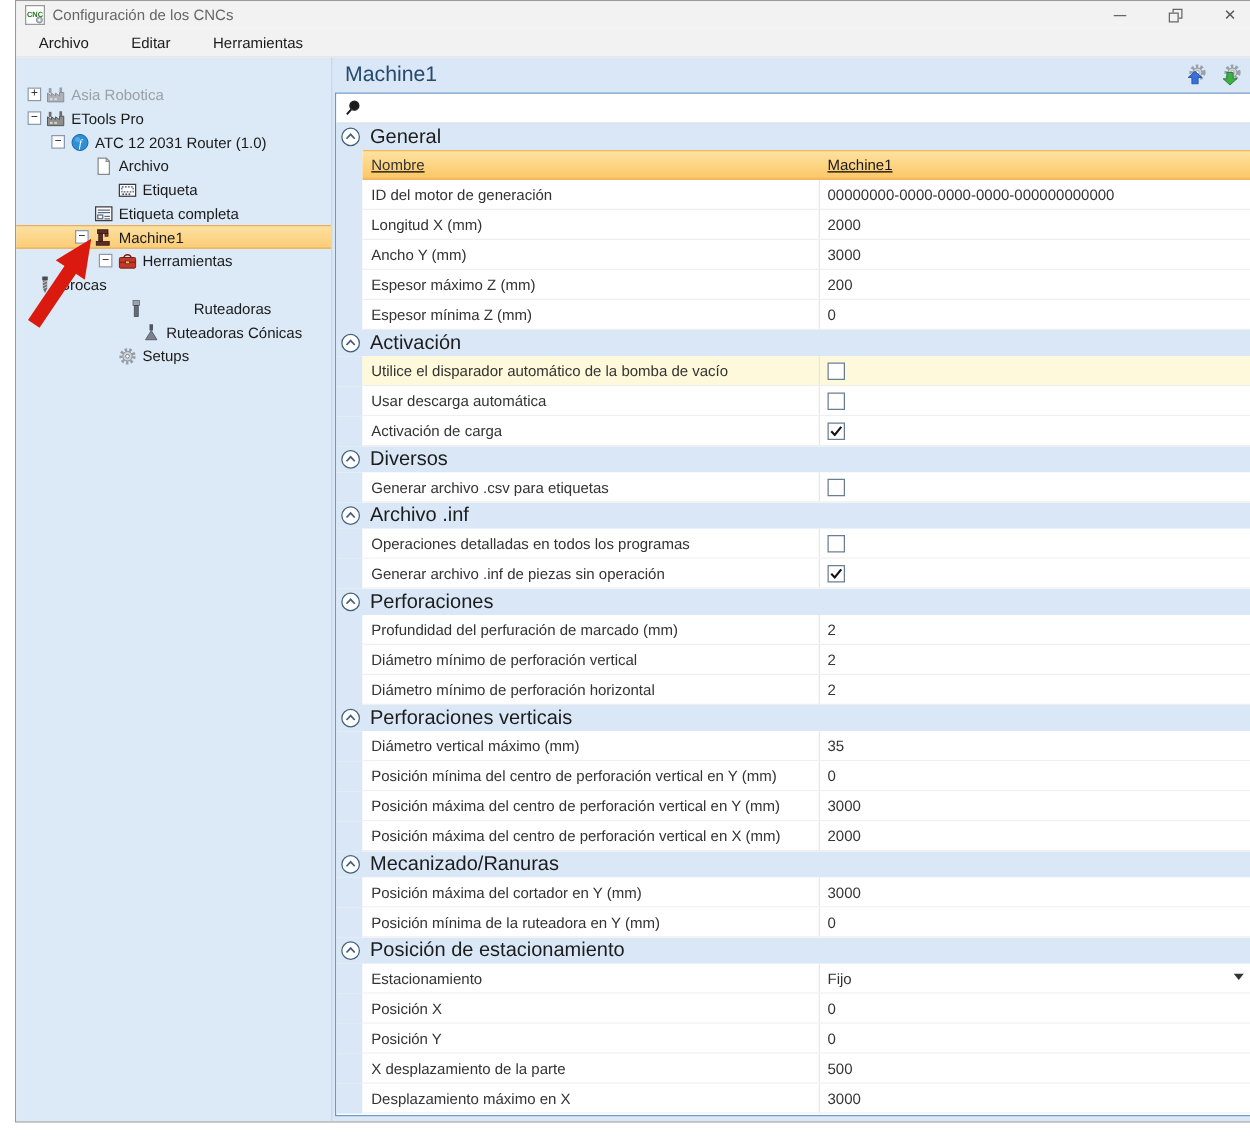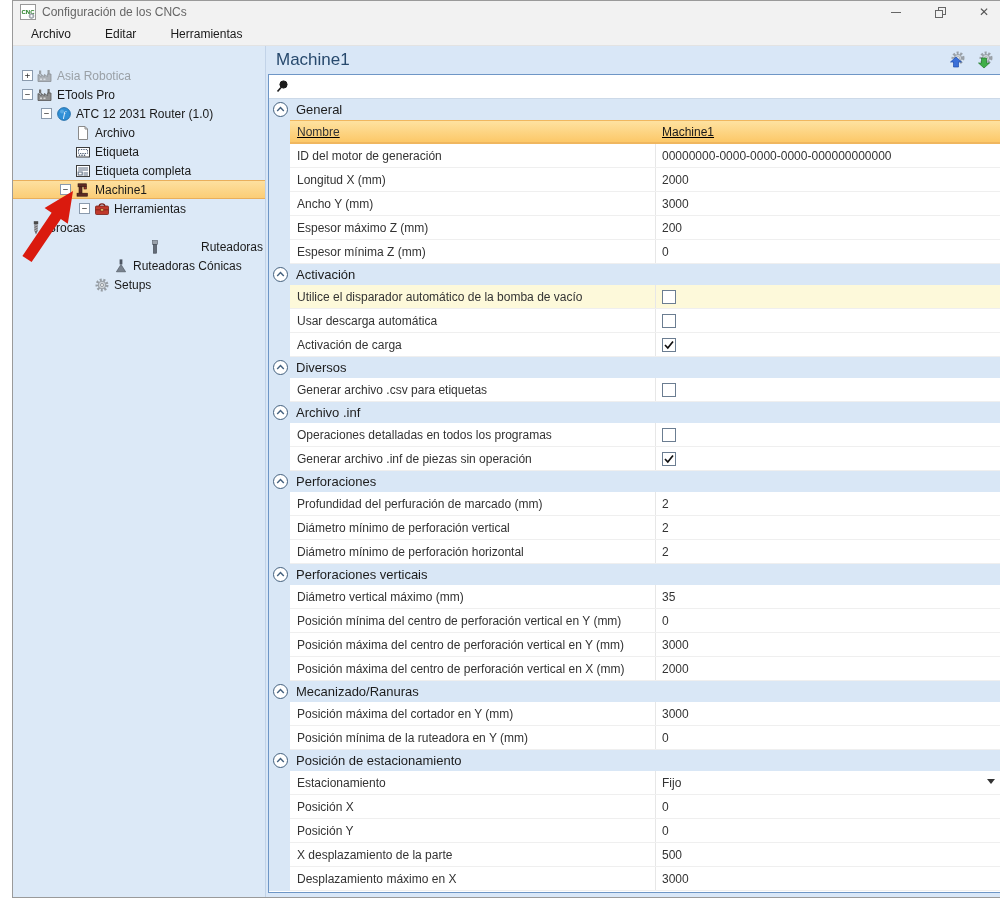--- a/index.html
+++ b/index.html
@@ -49,21 +49,21 @@
 
   .grid { flex:1; margin:1px 2px 4px 2px; border:1px solid #6e96c6; background:#fff; display:flex; flex-direction:column; overflow:hidden; }
 
   .filter-row { height:24px; flex:none; background:#fff; border-bottom:1px solid #ccd9e8; position:relative; }
   .filter-row .mag { position:absolute; left:6px; top:4px; width:15px; height:15px; }
   .filter-input { width:100%; height:100%; border:none; outline:none; padding-left:26px; font-size:12px; font-family:"Liberation Sans", sans-serif; background:transparent; }
 
   .sec-header { height:21px; flex:none; background:#d9e7f6; display:flex; align-items:center; padding-left:4px; cursor:default; }
   .chev { width:15px; height:15px; flex:none; border-radius:50%; border:1px solid #44617e; background:#fff; margin-right:8px; display:flex; align-items:center; justify-content:center; }
   .chev svg { display:block; }
-  .sec-title { font-size:13px; color:#1c1c1c; }
+  .sec-title { font-size:16px; color:#1c1c1c; }
 
   .prow { height:24px; flex:none; display:flex; }
   .strip { width:21px; flex:none; background:#d9e7f6; }
   .prow-body { flex:1; display:flex; background:#fff; border-bottom:1px solid #efefef; min-width:0; }
   .prow.sel .prow-body { background:linear-gradient(#fee3a3,#fcc766); box-shadow:inset 0 1px 0 #f0b75f, inset 0 -1px 0 #f0b75f; border-bottom-color:#f0b75f;text-decoration:underline; }
   .prow.hl .prow-body { background:#fdf9da;text-align:center; }
   .plabel { width:365px; flex:none; padding-left:7px; display:flex; align-items:center; font-size:12px; color:#333; white-space:nowrap; overflow:hidden; }
   .pvalue { flex:1; border-left:1px solid #e7e7e7; padding-left:6px; display:flex; align-items:center; font-size:12px; color:#333; position:relative; min-width:0; }
   .prow.sel .pvalue { border-left-color:transparent; color:#1a1a1a; }
   .checkbox { width:14px; height:14px; border:1px solid #6b7d91; background:#fff; display:flex; align-items:center; justify-content:center; }
@@ -153,21 +153,21 @@
         <div class="tree-row" style="padding-left: 47px;">
           <span class="expander-spacer"></span>
           <span class="tree-icon">
             <svg width="16" height="16" viewBox="0 0 16 16">
               <path d="M3.5 1.5 h6.5 l2.5 2.5 v10.5 h-9 z" fill="#fff" stroke="#8a8a8a"></path>
               <path d="M10 1.5 v2.5 h2.5" fill="none" stroke="#8a8a8a"></path>
             </svg>
           </span>
           <span class="tree-label">Archivo</span>
         </div>
-        <div class="tree-row" style="padding-left: 47px;">
+        <div class="tree-row" style="padding-left: 66px;">
           <span class="expander-spacer"></span>
           <span class="tree-icon">
             <svg width="16" height="16" viewBox="0 0 16 16">
               <rect x="1.5" y="3.5" width="13" height="9.5" fill="#fff" stroke="#3c3c3c"></rect>
               <rect x="3.5" y="5.5" width="9" height="4" fill="none" stroke="#40506a" stroke-width="0.9" stroke-dasharray="1.4 1"></rect>
               <circle cx="4.5" cy="11.3" r="0.8" fill="#40506a"></circle>
               <circle cx="7" cy="11.3" r="0.8" fill="#40506a"></circle>
               <circle cx="9.5" cy="11.3" r="0.8" fill="#40506a"></circle>
             </svg>
           </span>
@@ -215,21 +215,21 @@
           <span class="expander-spacer"></span>
           <span class="tree-icon">
             <svg width="16" height="16" viewBox="0 0 16 16">
               <rect x="5.8" y="1.2" width="4.4" height="3" fill="#4a4a4a"></rect>
               <path d="M6.3 4.2 h3.4 v6.6 L8 14.4 6.3 10.8 z" fill="#6e6e72"></path>
               <path d="M6.3 6.3 l3.4 -1.6 M6.3 8.7 l3.4 -1.6 M6.3 11 l3.4 -1.6" stroke="#c8c8cc" stroke-width="0.8"></path>
             </svg>
           </span>
           <span class="tree-label">Brocas</span>
         </div>
-        <div class="tree-row" style="padding-left: 85px; gap: 34px;">
+        <div class="tree-row" style="padding-left: 39px; gap: 34px;">
           <span class="expander-spacer"></span>
           <span class="tree-icon">
             <svg width="16" height="16" viewBox="0 0 16 16">
               <rect x="5.4" y="1.4" width="5.2" height="4" fill="#9aa2ab" stroke="#5b636c" stroke-width="0.6"></rect>
               <rect x="6.4" y="5.4" width="3.2" height="8.8" fill="#646c78" stroke="#3e4650" stroke-width="0.6"></rect>
             </svg>
           </span>
           <span class="tree-label">Ruteadoras</span>
         </div>
         <div class="tree-row" style="padding-left: 85px;">

